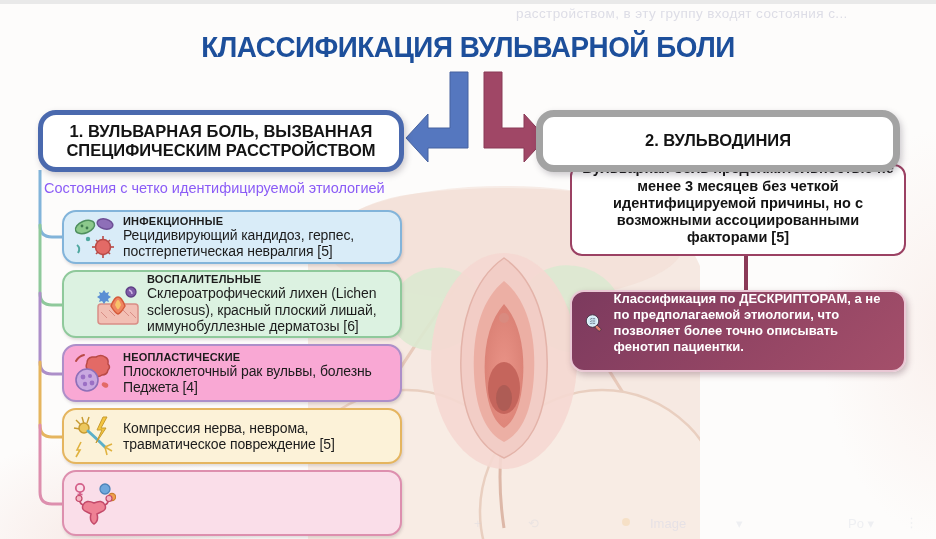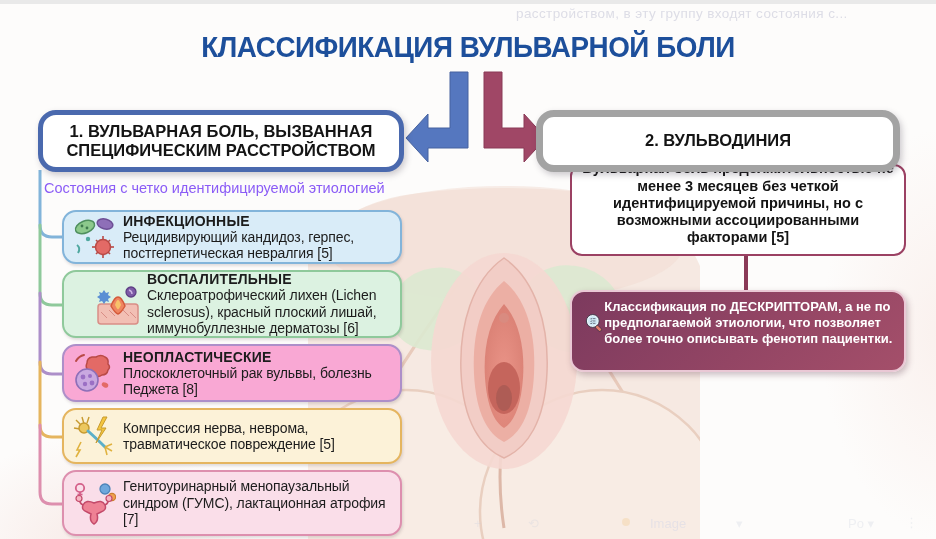--- a/index.html
+++ b/index.html
@@ -34,40 +34,40 @@
   .main-box.right { left:536px; top:106px; width:364px; height:62px; border:7px solid #a3a3a3; }
 
   .subtitle { position:absolute; left:44px; top:176px; width:362px;
     font-size:14.5px; color:#8b5cf6; z-index:3; }
 
   .cat-box { position:absolute; left:62px; width:340px; border:2px solid #999;
     border-radius:14px; display:flex; align-items:center; gap:7px;
     padding:4px 6px 4px 8px; z-index:3; box-shadow:1px 2px 3px rgba(90,70,80,.18); }
   .cat-box .icon { flex:0 0 44px; height:44px; }
   .cat-box .txt { flex:1; }
-  .cat-title { font-size:14px; font-weight:800; color:#1c1c1c; letter-spacing:.2px; }
+  .cat-title { font-size:11px; font-weight:800; color:#1c1c1c; letter-spacing:.2px; }
   .cat-desc  { font-size:14px; line-height:1.17; color:#1c1c1c; letter-spacing:-.1px; }
   #cat0 { top:206px; height:54px; }
   #cat1 { top:266px; height:68px;padding-left:32px; }
   #cat2 { top:340px; height:58px; }
   #cat3 { top:404px; height:56px; }
   #cat4 { top:466px; height:66px; }
 
   .def-box { position:absolute; left:570px; top:160px; width:336px; height:92px;
     background:#fff; border:2.5px solid #9b4163; border-radius:12px; z-index:3;
     display:flex; align-items:flex-end; justify-content:center;
     text-align:center; font-size:14.5px; font-weight:600; line-height:1.18;
     color:#141414; padding:6px 8px 8px; }
   .def-connector { position:absolute; left:744px; top:250px; width:3.5px; height:38px;
     background:#8a3a57; z-index:2; }
 
   .descriptor-box { position:absolute; left:570px; top:286px; width:336px; height:82px;
     background:linear-gradient(135deg,#7c3a5e 0%, #934564 55%, #a44f6a 100%);
     border:2px solid #eac8d5; border-radius:14px; z-index:3;
-    display:flex; align-items:center; padding:6px 10px 22px 12px;
+    display:flex; align-items:center; gap:10px; padding:6px 10px 22px 12px;
     box-shadow:2px 3px 6px rgba(90,50,70,.3); }
   .descriptor-box .txt { color:#fff; font-size:13px; line-height:1.22; font-weight:600; }
   .descriptor-box .txt b { font-weight:800; }
 
   .ghost-toolbar { position:absolute; left:0; top:508px; width:936px; height:26px;
     z-index:5; font-size:13px; color:#c9cfdd; }
   .ghost-toolbar span { position:absolute; opacity:.28; }
   .g-plus { left:474px; top:4px; }
   .g-undo { left:528px; top:4px; }
   .g-dot  { left:622px; top:6px; width:8px; height:8px; border-radius:50%;
@@ -185,21 +185,21 @@
       <circle cx="15" cy="29" r="11" fill="#c9a8e0" stroke="#8e6fb8" stroke-width="1.6"></circle>
       <circle cx="11" cy="26" r="2.4" fill="#9b6fc4"></circle>
         <circle cx="18" cy="25" r="2" fill="#9b6fc4"></circle>
       <circle cx="13" cy="33" r="2.2" fill="#9b6fc4"></circle>
         <circle cx="20" cy="32" r="2.4" fill="#9b6fc4"></circle>
       <ellipse cx="33" cy="34" rx="3.4" ry="2.4" fill="#e36a66" transform="rotate(25 33 34)"></ellipse>
       <path d="M4,10 Q7,5 12,4" stroke="#b94a46" stroke-width="2" fill="none" stroke-linecap="round"></path>
     </svg>
     <div class="txt">
       <div class="cat-title">НЕОПЛАСТИЧЕСКИЕ</div>
-      <div class="cat-desc">Плоскоклеточный рак вульвы, болезнь Педжета [8]</div>
+      <div class="cat-desc">Плоскоклеточный рак вульвы, болезнь Педжета [4]</div>
     </div>
   </div>
 
   <div class="cat-box" id="cat3" style="background: rgb(252, 242, 216); border-color: rgb(229, 181, 95);">
     <svg class="icon" viewBox="0 0 44 44">
       <g stroke="#c79a2f" stroke-width="1.4">
         <line x1="10" y1="12" x2="4" y2="6"></line>
           <line x1="12" y1="10" x2="10" y2="3"></line>
         <line x1="8" y1="15" x2="2" y2="14"></line>
           <line x1="15" y1="9" x2="17" y2="3"></line>
@@ -226,21 +226,20 @@
       <line x1="5.5" y1="13.5" x2="10.5" y2="13.5" stroke="#d4608a" stroke-width="1.8"></line>
       <circle cx="33" cy="8" r="5" fill="#6fa8dc" stroke="#4c84b8" stroke-width="1.3"></circle>
       <circle cx="40" cy="16" r="3.6" fill="#f0a050" stroke="#cd7f2e" stroke-width="1.2"></circle>
       <path d="M22,22 q-8,-4 -11,2 q-2,5 4,7 l4,2 q-2,7 3,10 q5,-3 3,-10 l4,-2 q6,-2 4,-7 q-3,-6 -11,-2 Z" fill="#ee8194" stroke="#c34a6a" stroke-width="1.5"></path>
       <path d="M11,24 q-4,-2 -3,-6" stroke="#c34a6a" stroke-width="1.8" fill="none"></path>
       <path d="M33,24 q4,-2 3,-6" stroke="#c34a6a" stroke-width="1.8" fill="none"></path>
       <circle cx="7" cy="17.5" r="3" fill="#f6b6c4" stroke="#c34a6a" stroke-width="1.2"></circle>
       <circle cx="37" cy="17.5" r="3" fill="#f6b6c4" stroke="#c34a6a" stroke-width="1.2"></circle>
     </svg>
     <div class="txt">
-      <div class="cat-desc">Генитоуринарный менопаузальный синдром (ГУМС), лактационная атрофия [7]</div>
     </div>
   </div>
 
   <div class="def-box">
     <span>Вульварная боль продолжительностью не менее 3 месяцев без четкой идентифицируемой причины, но с возможными ассоциированными факторами [5]</span>
   </div>
   <div class="main-box right">
     <span>2. ВУЛЬВОДИНИЯ</span>
   </div>
   <div class="def-connector"></div>

